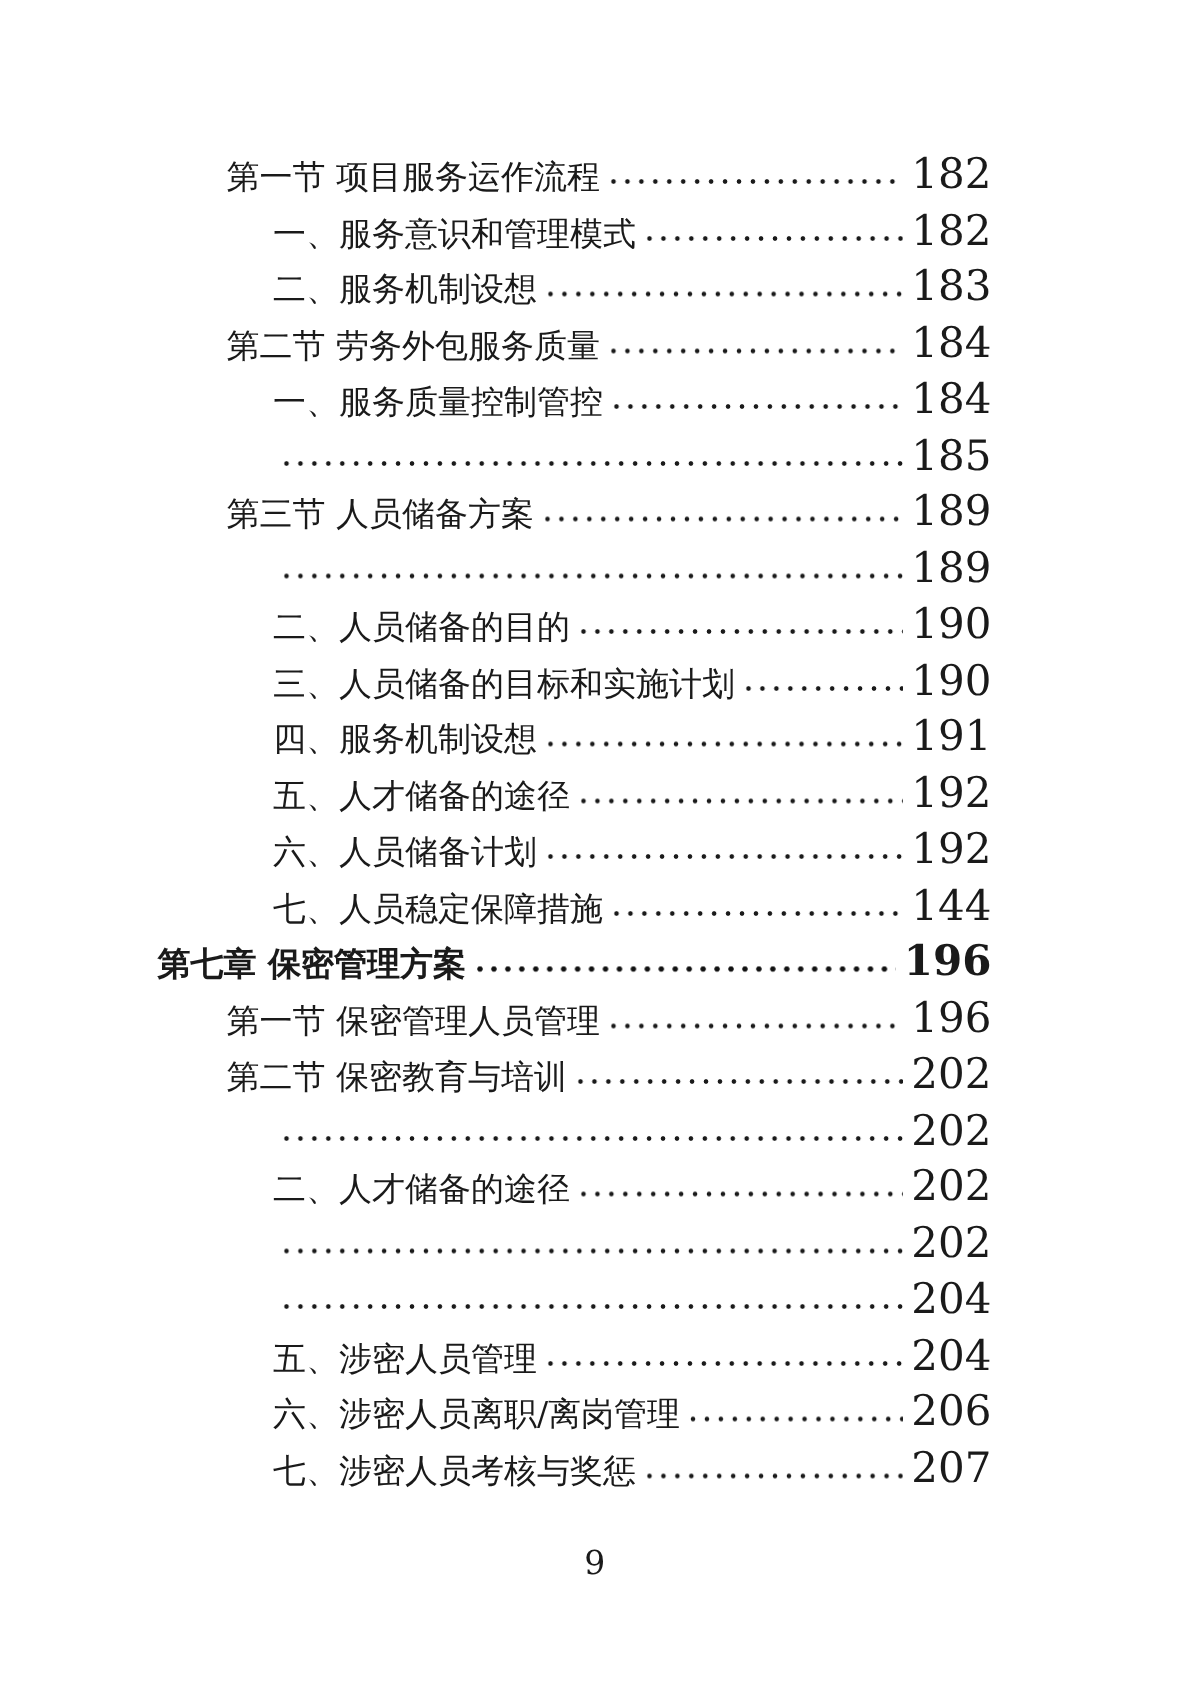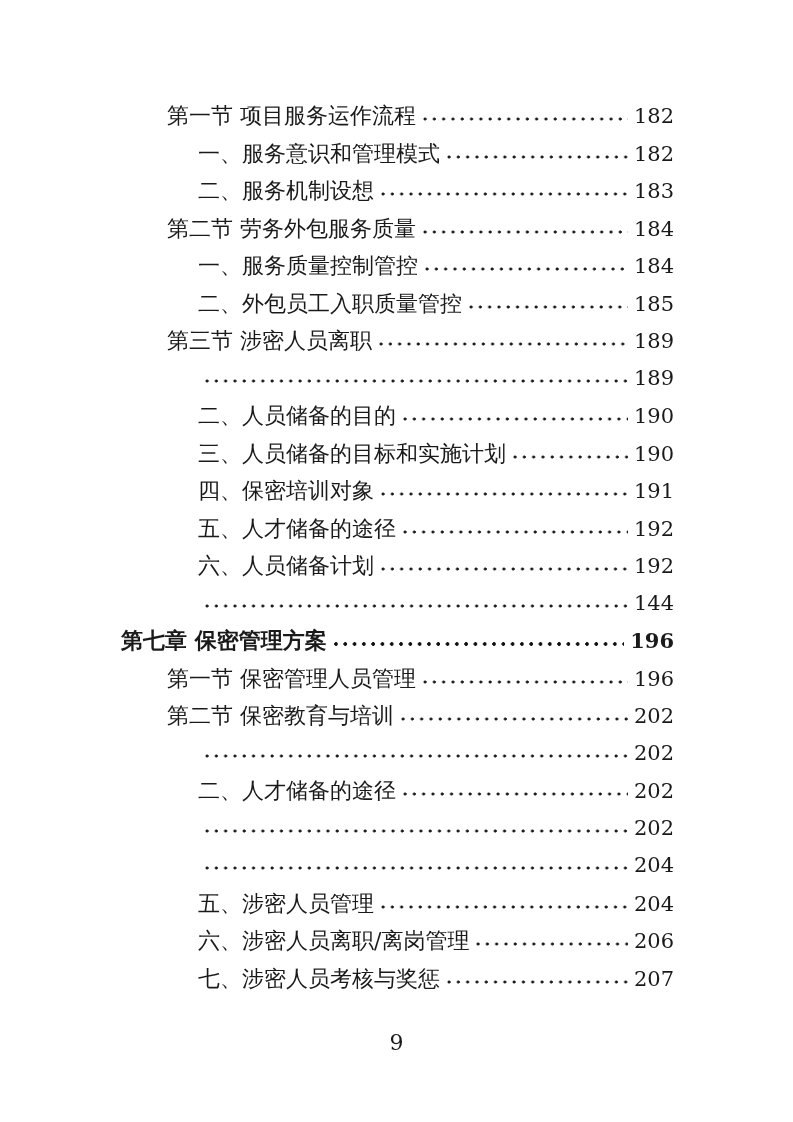--- a/index.html
+++ b/index.html
@@ -14,22 +14,21 @@
     margin: 0 auto;
     background: #ffffff;
     overflow: hidden;
     font-family: "DejaVu Serif", "Liberation Serif", serif;
     color: #1a1a1a;
   }
   .toc {
     position: absolute;
     top: 97px;
     left: 0;
-    right: 119px;
-    padding-left: 16px;
+    right: 132px;
   }
   .toc-row {
     display: flex;
     align-items: baseline;
     height: 37.5px;
     font-size: 22px;
     line-height: 37.5px;
     white-space: nowrap;
   }
   .toc-row.chapter {
@@ -55,21 +54,21 @@
     background-repeat: repeat-x;
     background-position: left bottom 1px;
   }
   .toc-row.chapter .toc-leader {
     background-image: radial-gradient(circle at 2px 3px, #111111 1.55px, rgba(0,0,0,0) 2.1px);
   }
   .toc-page {
     flex: 0 0 auto;
     min-width: 38px;
     text-align: left;
-    font-size: 21px;
+    font-size: 28px;
   }
   .footer {
     position: absolute;
     top: 1028px;
     left: 0;
     width: 100%;
     text-align: center;
     font-size: 22px;
     line-height: 30px;
   }
@@ -98,59 +97,59 @@
     <span class="toc-label">第二节 劳务外包服务质量</span>
     <span class="toc-leader"></span>
     <span class="toc-page">184</span>
   </div>
       <div class="toc-row item">
     <span class="toc-label">一、服务质量控制管控</span>
     <span class="toc-leader"></span>
     <span class="toc-page">184</span>
   </div>
       <div class="toc-row item">
-    <span class="toc-label">二、外包员工入职质量管控</span>
     <span class="toc-leader"></span>
     <span class="toc-page">185</span>
   </div>
       <div class="toc-row section">
-    <span class="toc-label">第三节 涉密人员离职</span>
+    <span class="toc-label">第三节 人员储备方案</span>
     <span class="toc-leader"></span>
     <span class="toc-page">189</span>
   </div>
       <div class="toc-row item">
     <span class="toc-leader"></span>
     <span class="toc-page">189</span>
   </div>
       <div class="toc-row item">
     <span class="toc-label">二、人员储备的目的</span>
     <span class="toc-leader"></span>
     <span class="toc-page">190</span>
   </div>
       <div class="toc-row item">
     <span class="toc-label">三、人员储备的目标和实施计划</span>
     <span class="toc-leader"></span>
     <span class="toc-page">190</span>
   </div>
       <div class="toc-row item">
-    <span class="toc-label">四、保密培训对象</span>
+    <span class="toc-label">四、服务机制设想</span>
     <span class="toc-leader"></span>
     <span class="toc-page">191</span>
   </div>
       <div class="toc-row item">
     <span class="toc-label">五、人才储备的途径</span>
     <span class="toc-leader"></span>
     <span class="toc-page">192</span>
   </div>
       <div class="toc-row item">
     <span class="toc-label">六、人员储备计划</span>
     <span class="toc-leader"></span>
     <span class="toc-page">192</span>
   </div>
       <div class="toc-row item">
+    <span class="toc-label">七、人员稳定保障措施</span>
     <span class="toc-leader"></span>
     <span class="toc-page">144</span>
   </div>
       <div class="toc-row chapter">
     <span class="toc-label">第七章 保密管理方案</span>
     <span class="toc-leader"></span>
     <span class="toc-page">196</span>
   </div>
       <div class="toc-row section">
     <span class="toc-label">第一节 保密管理人员管理</span>

